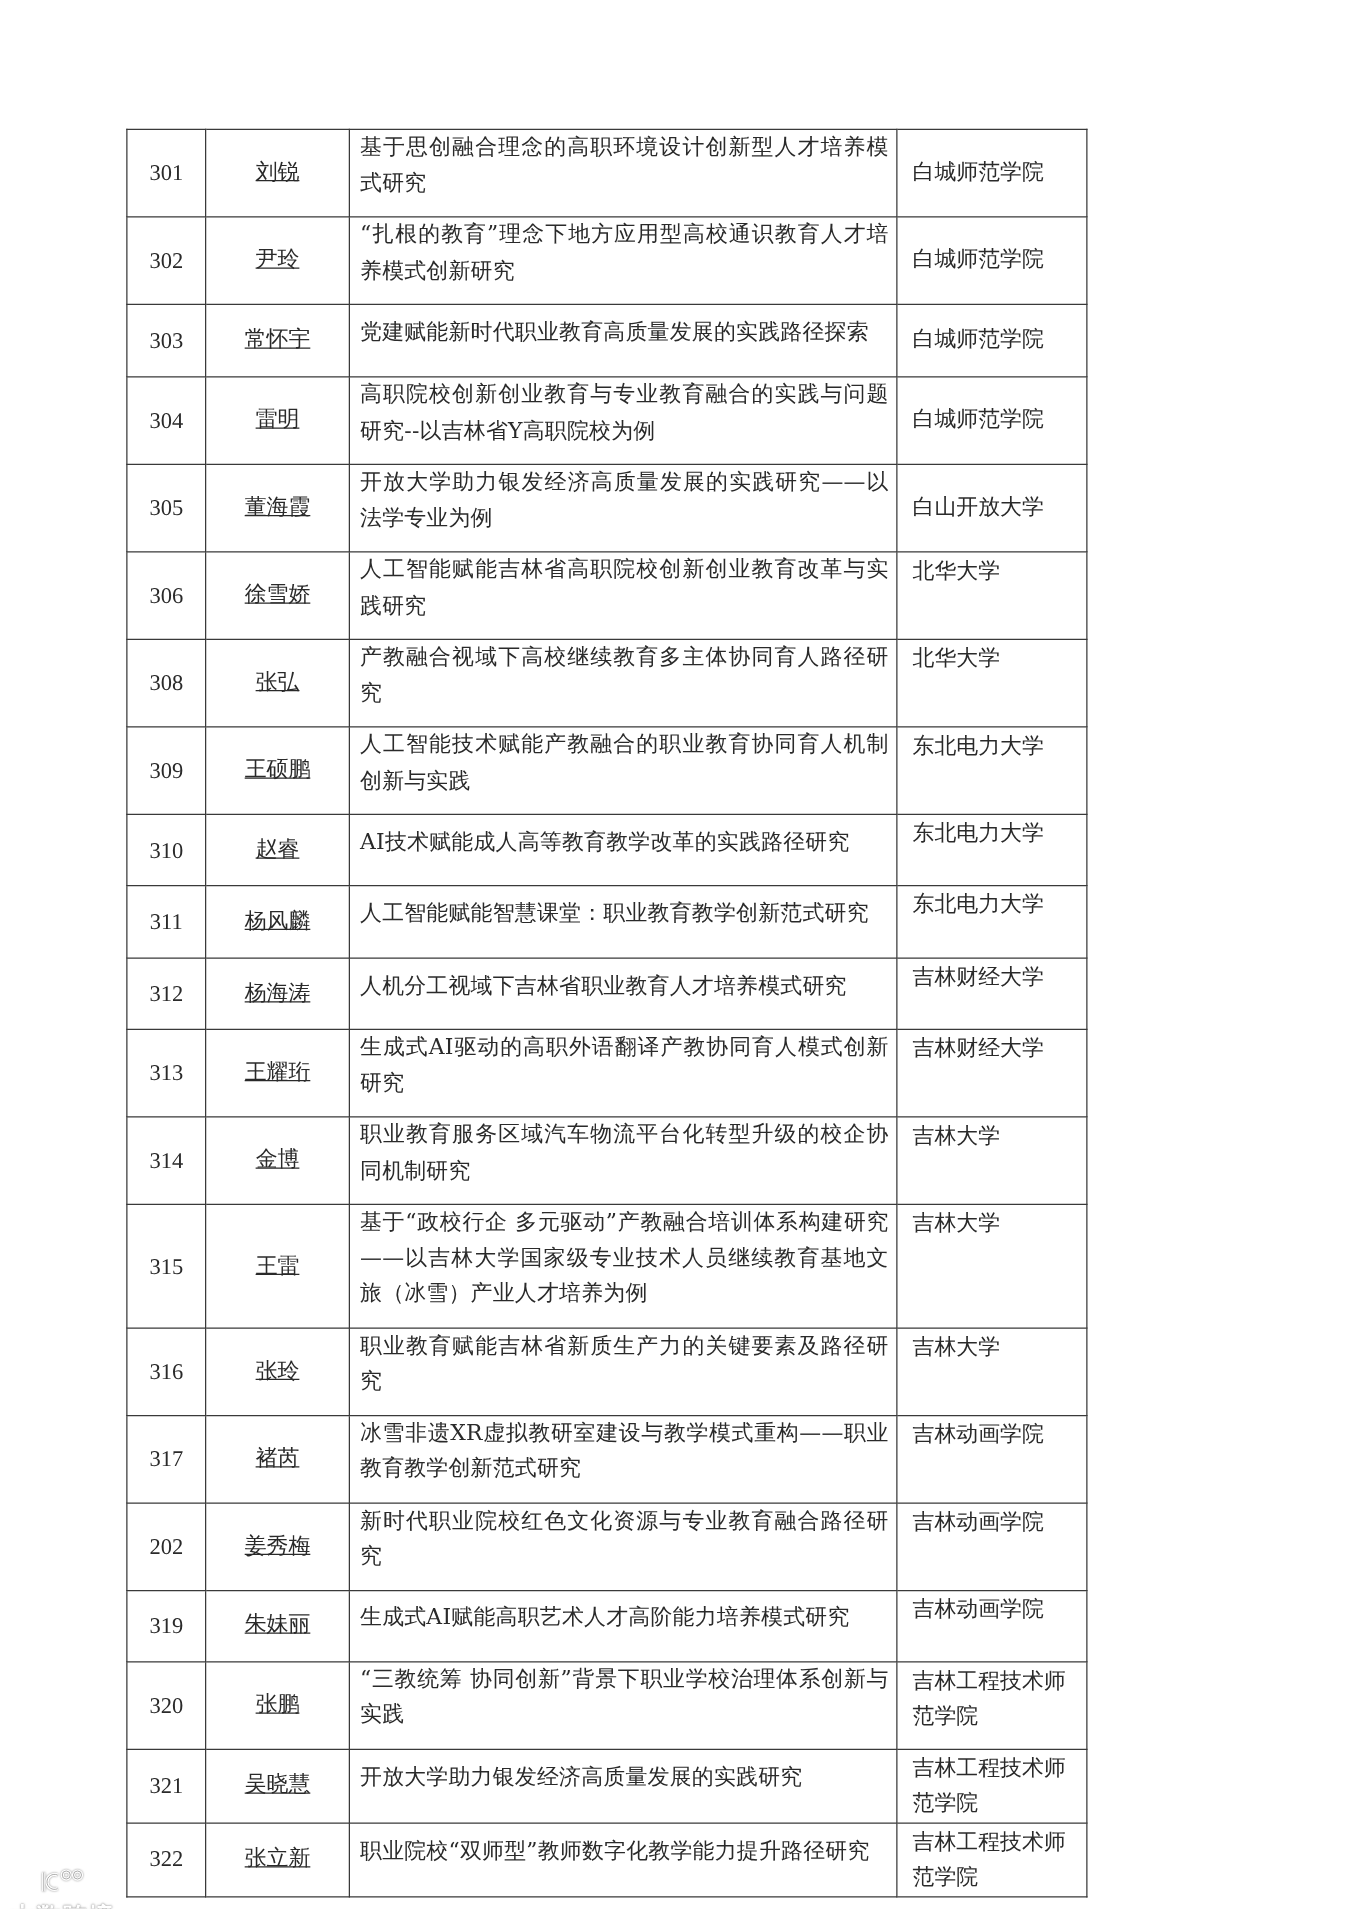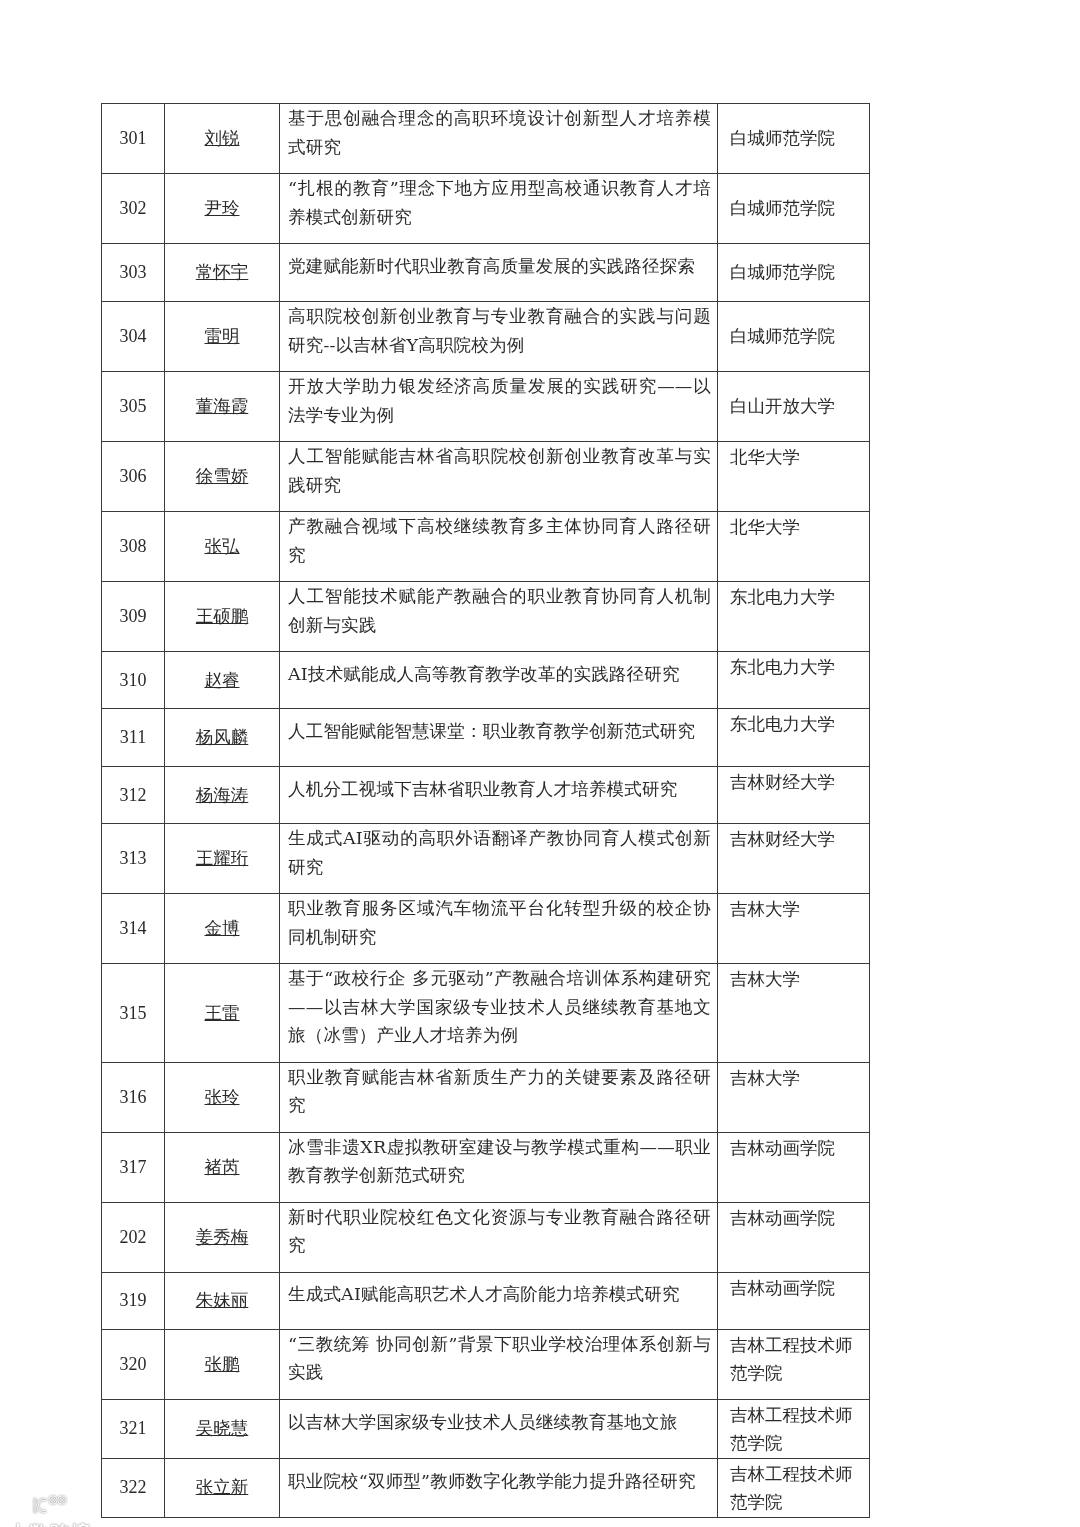--- a/index.html
+++ b/index.html
@@ -238,21 +238,21 @@
         <td class="c-no"><span>320</span></td>
         <td class="c-name"><span>张鹏</span></td>
         <td class="c-title"><span>“三教统筹 协同创新”背景下职业学校治理体系创新与实践</span></td>
         <td class="c-org top">
           <span>吉林工程技术师范学院</span>
         </td>
       </tr>
       <tr style="height: 57px;">
         <td class="c-no"><span>321</span></td>
         <td class="c-name"><span>吴晓慧</span></td>
-        <td class="c-title"><span>以吉林大学国家级专业技术人员继续教育基地文旅</span></td>
+        <td class="c-title"><span>开放大学助力银发经济高质量发展的实践研究</span></td>
         <td class="c-org top">
           <span>吉林工程技术师范学院</span>
         </td>
       </tr>
       <tr style="height: 57px;">
         <td class="c-no"><span>322</span></td>
         <td class="c-name"><span>张立新</span></td>
         <td class="c-title"><span>职业院校“双师型”教师数字化教学能力提升路径研究</span></td>
         <td class="c-org top">
           <span>吉林工程技术师范学院</span>

